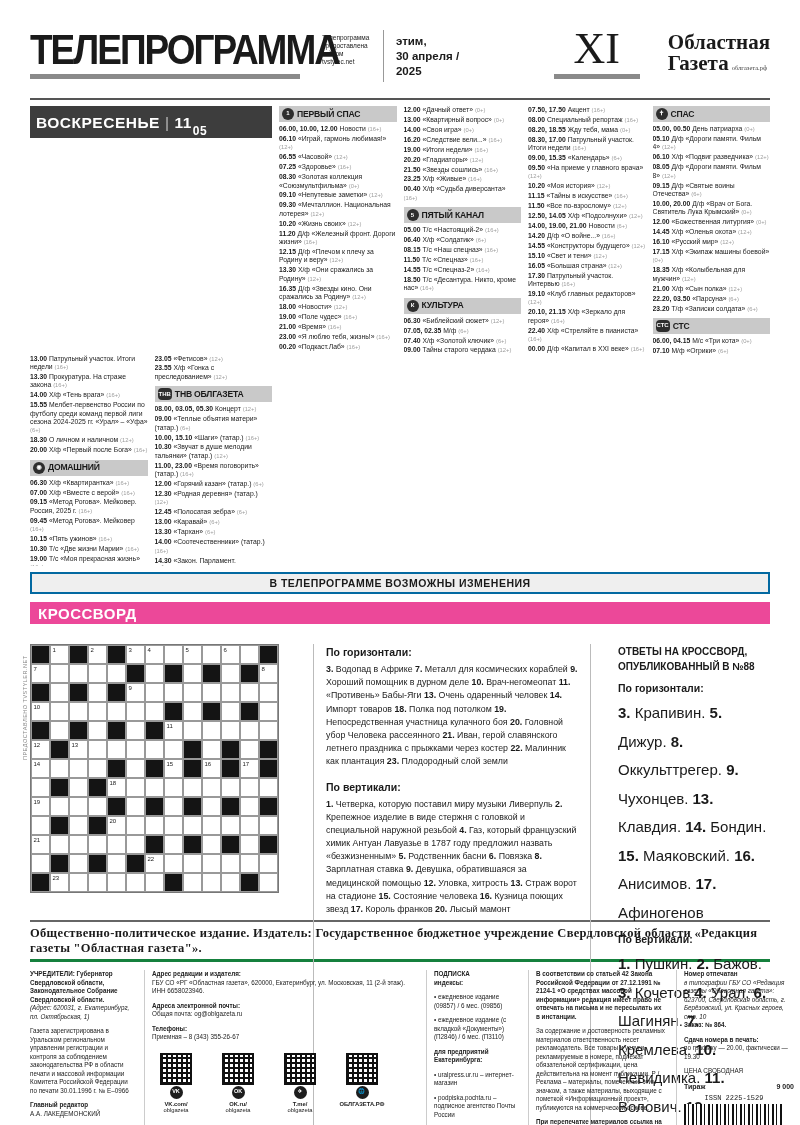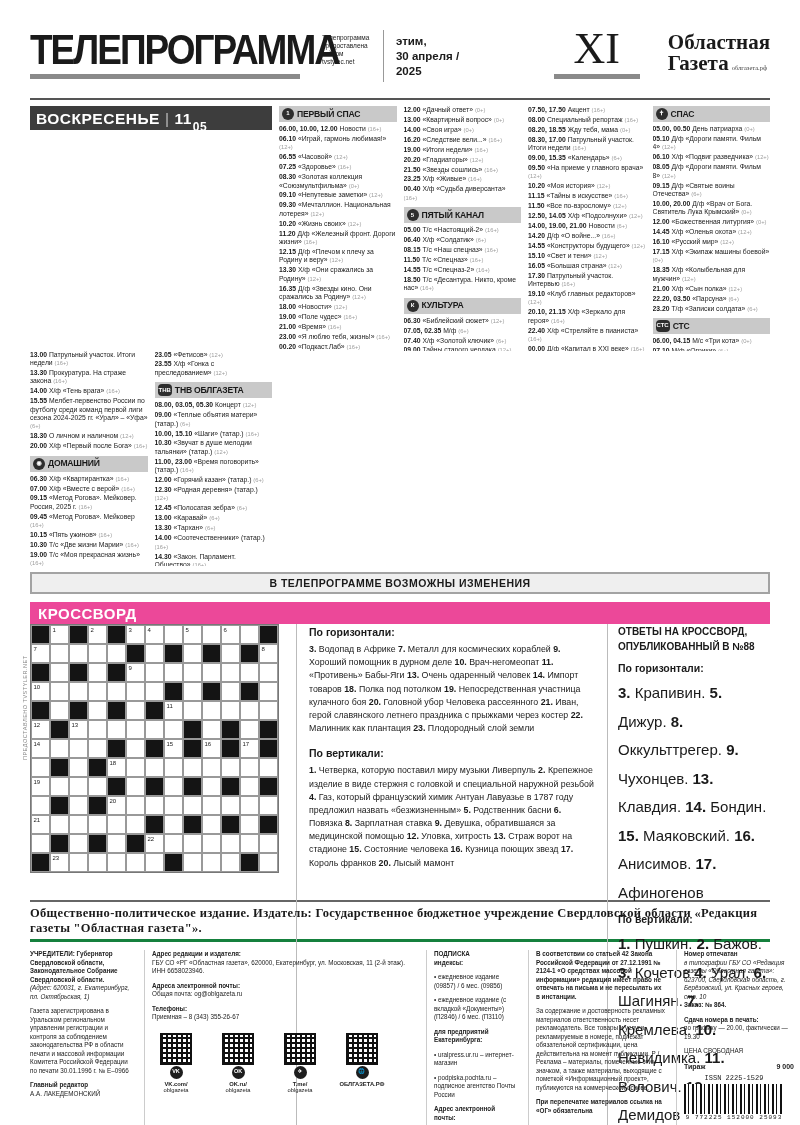--- a/index.html
+++ b/index.html
@@ -21,41 +21,41 @@
   .mast-roman-wrap { margin-left:70px; text-align:center; }
   .mast-roman { font-family:"Liberation Serif",serif; font-size:44px; line-height:0.95; font-weight:normal; }
   .mast-roman-bar { height:5px; background:#8a8a8a; width:86px; margin-top:4px; }
   .mast-brand { margin-left:28px; font-family:"Liberation Serif",serif; font-weight:bold;
     font-size:21px; line-height:1.0; padding-top:4px; }
   .mast-brand-site { font-family:"Liberation Serif",serif; font-weight:normal; font-size:6.5px; color:#444; margin-left:3px; }
   .top-rule { border:0; border-top:2px solid #555; margin:4px 0 6px 0; }
   
   .listings { display:grid; grid-template-columns:repeat(6,1fr); column-gap:7px; height:460px; overflow:hidden; }
   .day-header { grid-column:1 / span 2; background:#3d3d3d; color:#fff; padding:3px 6px 2px 6px;
-    font-size:15.5px; font-weight:bold; letter-spacing:0.5px; height:24px; margin-bottom:5px; display:flex; align-items:center;}
+    font-size:15.5px; font-weight:bold; letter-spacing:0.5px; height:32px; margin-bottom:5px; display:flex; align-items:center;}
   .day-header .pipe { font-weight:normal; margin:0 5px; color:#bbb; }
   .day-header sup { font-size:12px; margin-left:1px;margin-top:16px; }
   .tv-col { overflow:hidden; font-size:6.8px; line-height:1.24; }
   .tv-col.c1,.tv-col.c2 { margin-top:0; }
   .ch-header { display:flex; align-items:center; gap:3px; background:#c9c9c9; padding:2px 3px;
     margin:5px 0 3px 0; min-height:13px; }
   .ch-header:first-child { margin-top:0; }
   .ch-logo { background:#2e2e2e; color:#fff; border-radius:50%; min-width:12px; height:12px;
     display:flex; align-items:center; justify-content:center; font-size:6px; font-weight:bold; padding:0 1px; }
   .ch-logo.pill { border-radius:4px; }
   .ch-name { font-weight:bold; font-size:8.6px; letter-spacing:-0.2px; white-space:nowrap; }
   .prog { margin-bottom:1.5px; }
   .prog b { font-weight:bold; }
   .prog .age { color:#9c9c9c; font-size:5.8px; }
   
-  .notice-bar { border:2px solid #a3a3a3; background:#efefef; text-align:center;
+  .notice-bar { border:2px solid #0369a1; background:#efefef; text-align:center;
     font-size:10.5px; font-weight:bold; letter-spacing:0.5px; padding:3px 0; margin:6px 0 8px 0; }
   .cw-title-bar { background:#ec4899; color:#fff; font-weight:bold; font-size:15px;
     padding:3px 8px 2px 8px; letter-spacing:0.5px; }
-  .cw-wrap { display:grid; grid-template-columns:258px 1fr 162px; margin-top:0; height:268px; }
+  .cw-wrap { display:grid; grid-template-columns:258px 1fr 162px; margin-top:20px; height:268px;gap:17px; }
   .cw-grid { display:grid; grid-template-columns:repeat(13,19px); grid-template-rows:repeat(13,19px);
     border:1px solid #777; width:fit-content; }
   .cw-cell { border:0.5px solid #999; background:#fff; position:relative; }
   .cw-cell.black { background:#141414; }
   .cw-num { position:absolute; top:0.5px; left:1.5px; font-size:6px; color:#222; }
   .cw-clues { padding:0 12px; border-left:1px solid #bbb; border-right:1px solid #bbb; margin-left:8px; }
   .cw-clues h3, .cw-answers h3 { font-size:10.5px; margin:2px 0 5px 0; }
   .cw-clues p { font-size:8.8px; line-height:1.5; margin-bottom:12px; }
   .cw-clues p b, .cw-answers p b { font-weight:bold; }
   .cw-answers { padding-left:10px; }

